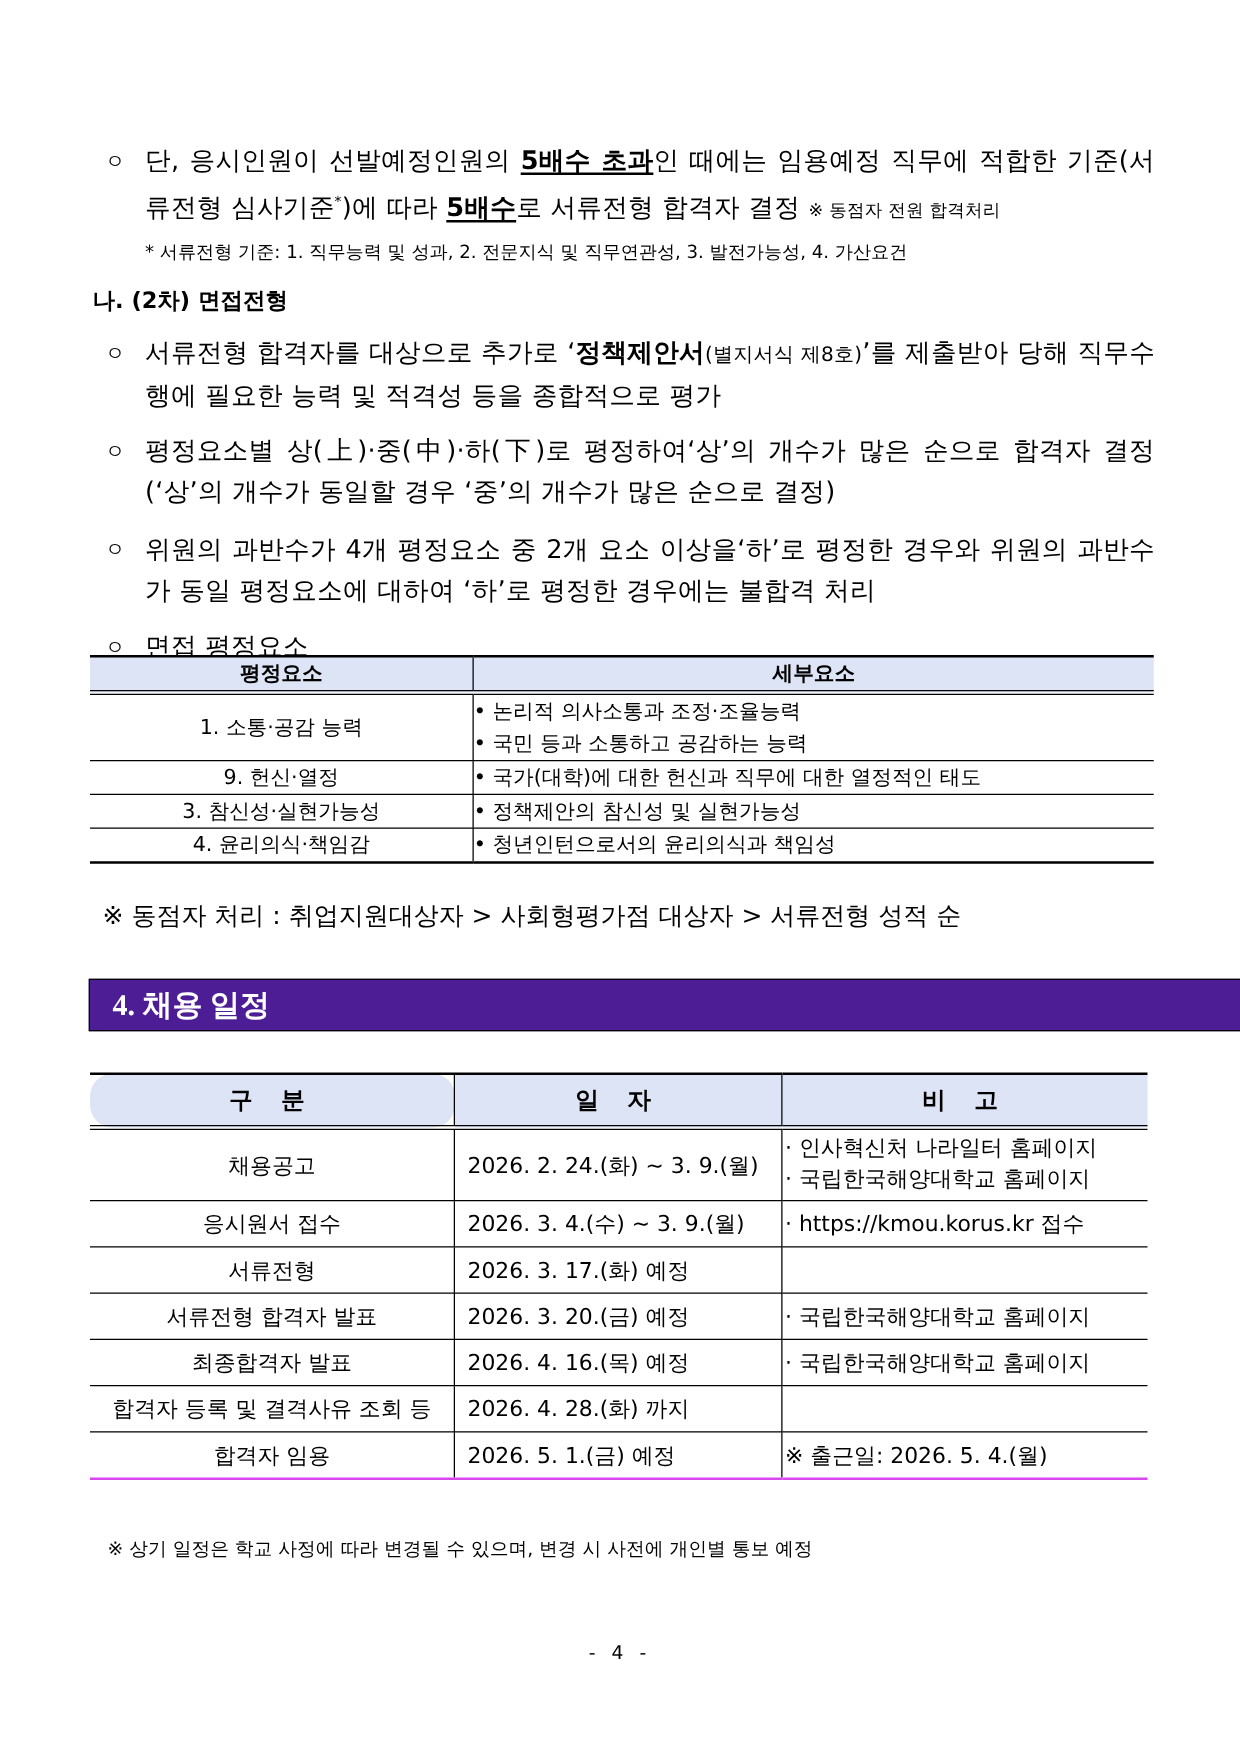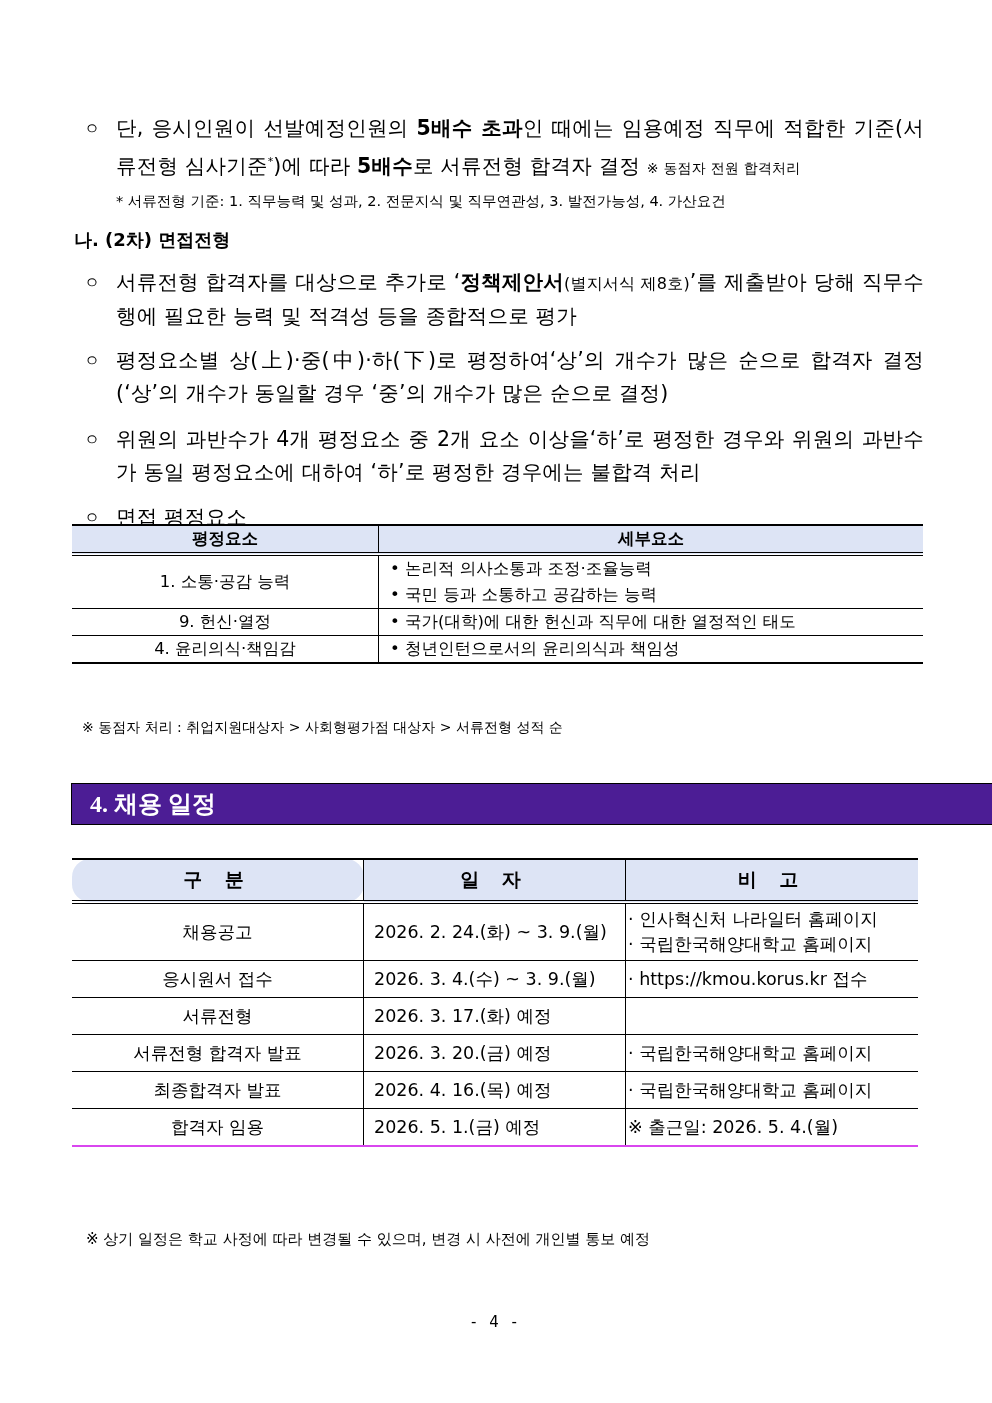--- a/index.html
+++ b/index.html
@@ -1,33 +1,33 @@
 <!DOCTYPE html>
 <html><head>
 <meta charset="utf-8">
 <style>
   html, body { margin:0; padding:0; background:#ffffff; }
   body { width:992px; height:1403px; position:relative; font-family:"DejaVu Sans", "Liberation Sans", sans-serif; color:#000; overflow:hidden; }
   .abs { position:absolute; }
   .bullet-para { position:absolute; left:84px; width:840px; font-size:20.5px; line-height:33px; letter-spacing:0.2px; }
   .bullet-para .mark { position:absolute; left:0; top:0; font-size:16px; }
   .bullet-para .txt { display:block; margin-left:32px; text-align:justify; }
-  .u-bold { font-weight:bold; text-decoration-thickness:2px; text-underline-offset:3px;margin-top:36px; }
+  .u-bold { font-weight:bold; text-decoration:underline; text-decoration-thickness:2px; text-underline-offset:3px;margin-top:36px; }
   .small { font-size:14px; }
   .note { font-size:14.5px; }
   .sub-heading { position:absolute; left:74px; top:228px; font-size:18px; font-weight:bold; }
 
   table { border-collapse:collapse; position:absolute; }
   
   #eval-table { left:72px; top:524px; width:851px; font-size:16.5px; }
   #eval-table th { background:#dde4f5; font-weight:bold; height:26px; border-top:2px solid #000; border-bottom:4px double #000; padding:0; }
   #eval-table td { height:26px; padding:0; border-bottom:1px solid #000; }
   #eval-table td.c1 { text-align:center; border-right:1px solid #000; width:306px; }
   #eval-table th.c1 { border-right:1px solid #000; width:306px; }
-  #eval-table td.c2 { padding-left:11px; }
+  #eval-table td.c2 { padding-left:0; }
   #eval-table tr.last td { border-bottom:2px solid #000; }
   .li { display:block; line-height:26px; }
 
   .section-bar { position:absolute; left:71px; top:783px; width:964px; height:42px; background:#4c1d95; border:1px solid #000; box-sizing:border-box;font-family:Liberation Serif, serif; }
   .section-bar span { position:absolute; left:18px; top:4px; color:#fff; font-size:24px; font-weight:bold; }
 
   #sched-table { left:72px; top:858px; width:846px; font-size:17.5px; }
   #sched-table th { background:#dde4f5; font-weight:bold; height:40px; border-top:2px solid #000; border-bottom:4px double #000; padding:0; letter-spacing:8px; font-size:19px; }
   #sched-table td { border-bottom:1px solid #000; padding:0; height:36px; }
   #sched-table .c1 { width:291px; text-align:center; border-right:1px solid #000;border-radius:18px; }
@@ -80,28 +80,32 @@
       <td class="c1">1. 소통·공감 능력</td>
       <td class="c2">
         <span class="li">• 논리적 의사소통과 조정·조율능력</span>
         <span class="li">• 국민 등과 소통하고 공감하는 능력</span>
       </td>
     </tr>
     <tr>
       <td class="c1">9. 헌신·열정</td>
       <td class="c2">• 국가(대학)에 대한 헌신과 직무에 대한 열정적인 태도</td>
     </tr>
+    <tr>
+      <td class="c1">3. 참신성·실현가능성</td>
+      <td class="c2">• 정책제안의 참신성 및 실현가능성</td>
+    </tr>
     <tr class="last">
       <td class="c1">4. 윤리의식·책임감</td>
       <td class="c2">• 청년인턴으로서의 윤리의식과 책임성</td>
     </tr>
   </tbody>
 </table>
 
-<div class="abs note" style="left:82px; top:719px; font-size:14px;">※  동점자 처리 : 취업지원대상자 &gt; 사회형평가점 대상자 &gt; 서류전형 성적 순</div>
+<div class="abs note" style="left:82px; top:719px; font-size:20px;">※  동점자 처리 : 취업지원대상자 &gt; 사회형평가점 대상자 &gt; 서류전형 성적 순</div>
 
 <div class="section-bar">
   <span>4. 채용 일정</span>
 </div>
 
 <table id="sched-table">
   <thead>
     <tr>
       <th class="c1">구 분</th>
       <th class="c2" style="padding-left:0;">일 자</th>
@@ -130,20 +134,25 @@
     <tr>
       <td class="c1">서류전형 합격자 발표</td>
       <td class="c2">2026. 3. 20.(금) 예정</td>
       <td class="c3">· 국립한국해양대학교 홈페이지</td>
     </tr>
     <tr>
       <td class="c1">최종합격자 발표</td>
       <td class="c2">2026. 4. 16.(목) 예정</td>
       <td class="c3">· 국립한국해양대학교 홈페이지</td>
     </tr>
+    <tr>
+      <td class="c1">합격자 등록 및 결격사유 조회 등</td>
+      <td class="c2">2026. 4. 28.(화) 까지</td>
+      <td class="c3"></td>
+    </tr>
     <tr class="last">
       <td class="c1">합격자 임용</td>
       <td class="c2">2026. 5. 1.(금) 예정</td>
       <td class="c3"> ※ 출근일: 2026. 5. 4.(월)</td>
     </tr>
   </tbody>
 </table>
 
 <div class="abs" style="left:86px; top:1230px; font-size:15px;">※ 상기 일정은 학교 사정에 따라 변경될 수 있으며, 변경 시 사전에 개인별 통보 예정</div>
 

